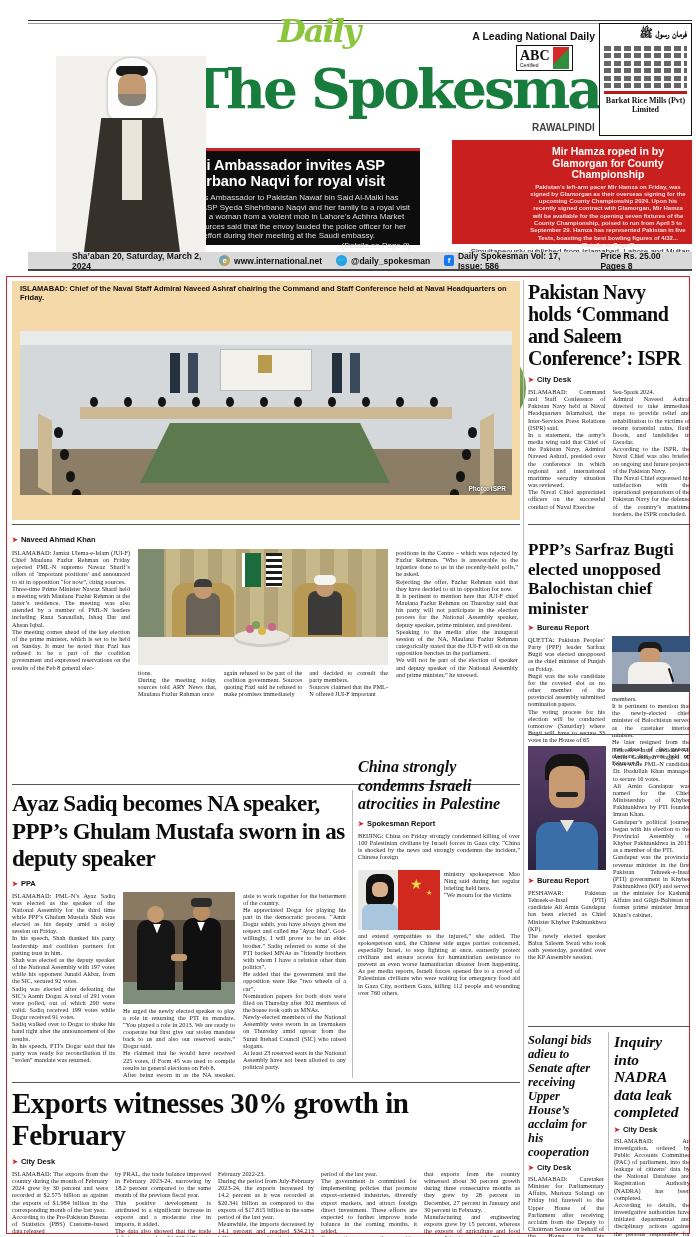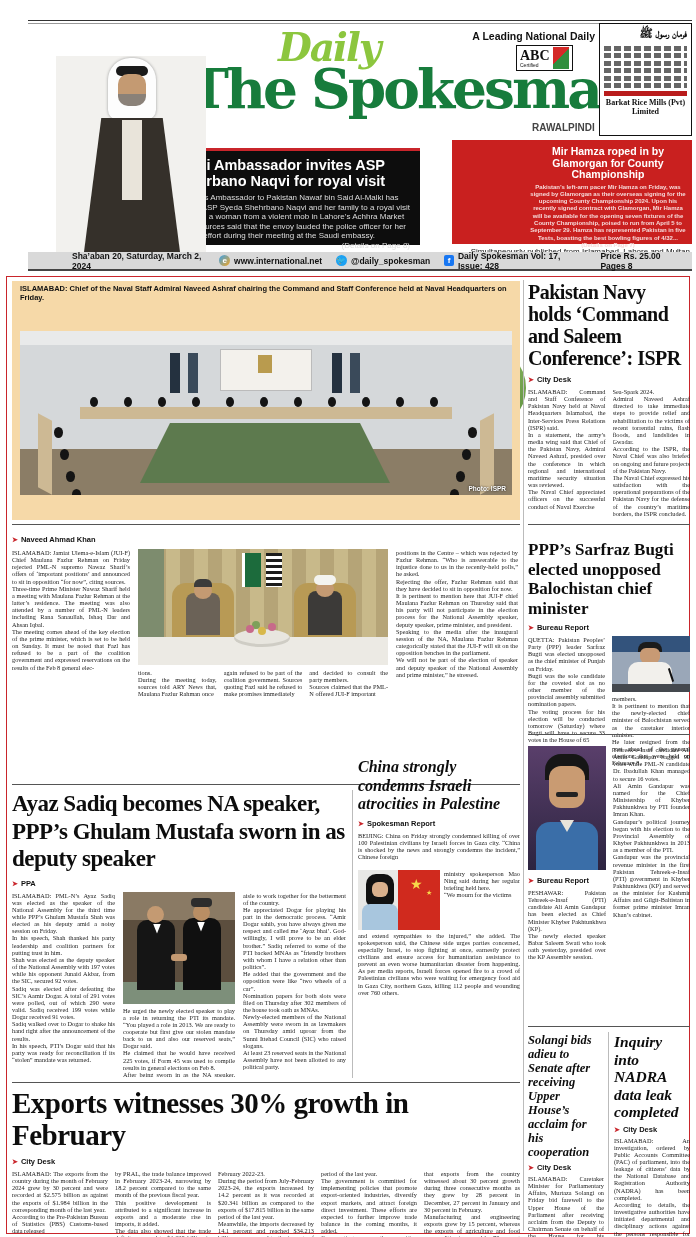--- a/index.html
+++ b/index.html
@@ -17,21 +17,21 @@
            letter-spacing:-3px;white-space:nowrap;}
   .rawalpindi{font-family:"Liberation Sans",sans-serif;font-weight:bold;font-size:10px;color:#444;}
   .tagline{font-family:"Liberation Sans",sans-serif;font-weight:bold;font-size:10.5px;color:#111;}
   .abcbox{border:1px solid #111;background:#fff;display:flex;align-items:center;padding:1px 3px;gap:3px;}
   .abctxt{font-family:"Liberation Serif",serif;font-weight:bold;font-size:14px;line-height:13px;color:#111;}
   .abcsub{font-family:"Liberation Sans",sans-serif;font-size:5px;color:#111;}
   .abcmark{width:16px;height:22px;background:linear-gradient(135deg,#d42a28 0 45%,#2f8f3e 45% 100%);}
   .urdubox{border:1.5px solid #111;background:#fff;direction:rtl;padding:3px 4px;box-sizing:border-box;}
   .urdutitle{font-weight:bold;font-size:11px;color:#111;text-align:right;}
   .urduline{height:5px;margin:2.5px 0;background:repeating-linear-gradient(90deg,#333 0 7px,transparent 7px 10px);opacity:.75;}
-  .urdufoot{direction:ltr;border-top:5px solid #b91c1c;margin-top:3px;padding-top:2px;text-align:center;
+  .urdufoot{direction:ltr;border-top:3px solid #b91c1c;margin-top:3px;padding-top:2px;text-align:center;
             font-weight:bold;font-size:8px;line-height:9px;color:#111;}
 
   
   .blackbanner{background:#0d0d0d;border-top:3px solid #c9252b;color:#fff;box-sizing:border-box;
                padding:6px 10px 4px 68px;text-align:center;}
   .bb-h{font-family:"Liberation Sans",sans-serif;font-weight:bold;font-size:14.5px;line-height:16px;color:#fff;}
   .bb-b{font-family:"Liberation Sans",sans-serif;font-size:8px;line-height:9.5px;color:#ddd;margin-top:4px;text-align:center;}
   .bb-d{font-family:"Liberation Sans",sans-serif;font-size:8px;color:#ddd;text-align:right;}
 
   
@@ -86,21 +86,21 @@
   
   .pframe{position:relative;overflow:hidden;}
 </style>
 </head>
 <body>
 
 <div class="page">
 
   <div class="abs toprule"></div>
 
-  <div class="abs daily" style="left:278px;top:24px;font-size:39px;">Daily</div>
+  <div class="abs daily" style="left:278px;top:12px;font-size:32px;">Daily</div>
   <div class="abs sptitle" style="left:188px;top:56px;">The Spokesman</div>
   <div class="abs rawalpindi" style="left:532px;top:122px;">RAWALPINDI</div>
   <div class="abs tagline" style="left:430px;top:30px;width:165px;text-align:right;">A Leading National Daily</div>
   <div class="abs abcbox" style="left:516px;top:45px;">
     <div>
       <div class="abctxt">ABC</div>
       <div class="abcsub">Certified</div>
     </div>
     <div class="abcmark"></div>
   </div>
@@ -149,21 +149,21 @@
     <span style="margin-left:auto;display:flex;align-items:center;gap:4px;">
       <span class="socicon" style="background:linear-gradient(135deg,#3aa0e8,#f5a623);">e</span>
       <span>www.international.net</span>
     </span>
     <span style="display:flex;align-items:center;gap:4px;">
       <span class="socicon" style="background:#1da1f2;">🐦</span>
       <span>@daily_spokesman</span>
     </span>
     <span style="display:flex;align-items:center;gap:4px;">
       <span class="socicon" style="background:#1877f2;border-radius:2px;">f</span>
-      <span>Daily Spokesman Vol: 17, Issue: 428</span>
+      <span>Daily Spokesman Vol: 17, Issue: 586</span>
     </span>
     <span>Price Rs. 25.00 Pages 8</span>
   </div>
 
   <div class="abs redframe"></div>
   <div class="vrule" style="left:523px;top:280px;height:951px;"></div>
 
   <div class="abs meetingblock" style="left:12px;top:281px;width:508px;height:239px;">
     <div class="meet-cap">ISLAMABAD: Chief of the Naval Staff Admiral Naveed Ashraf chairing the Command and Staff Conference held at Naval Headquarters on Friday.</div>
     <div class="navalphoto" style="position:absolute;left:8px;top:50px;width:492px;height:164px;">

